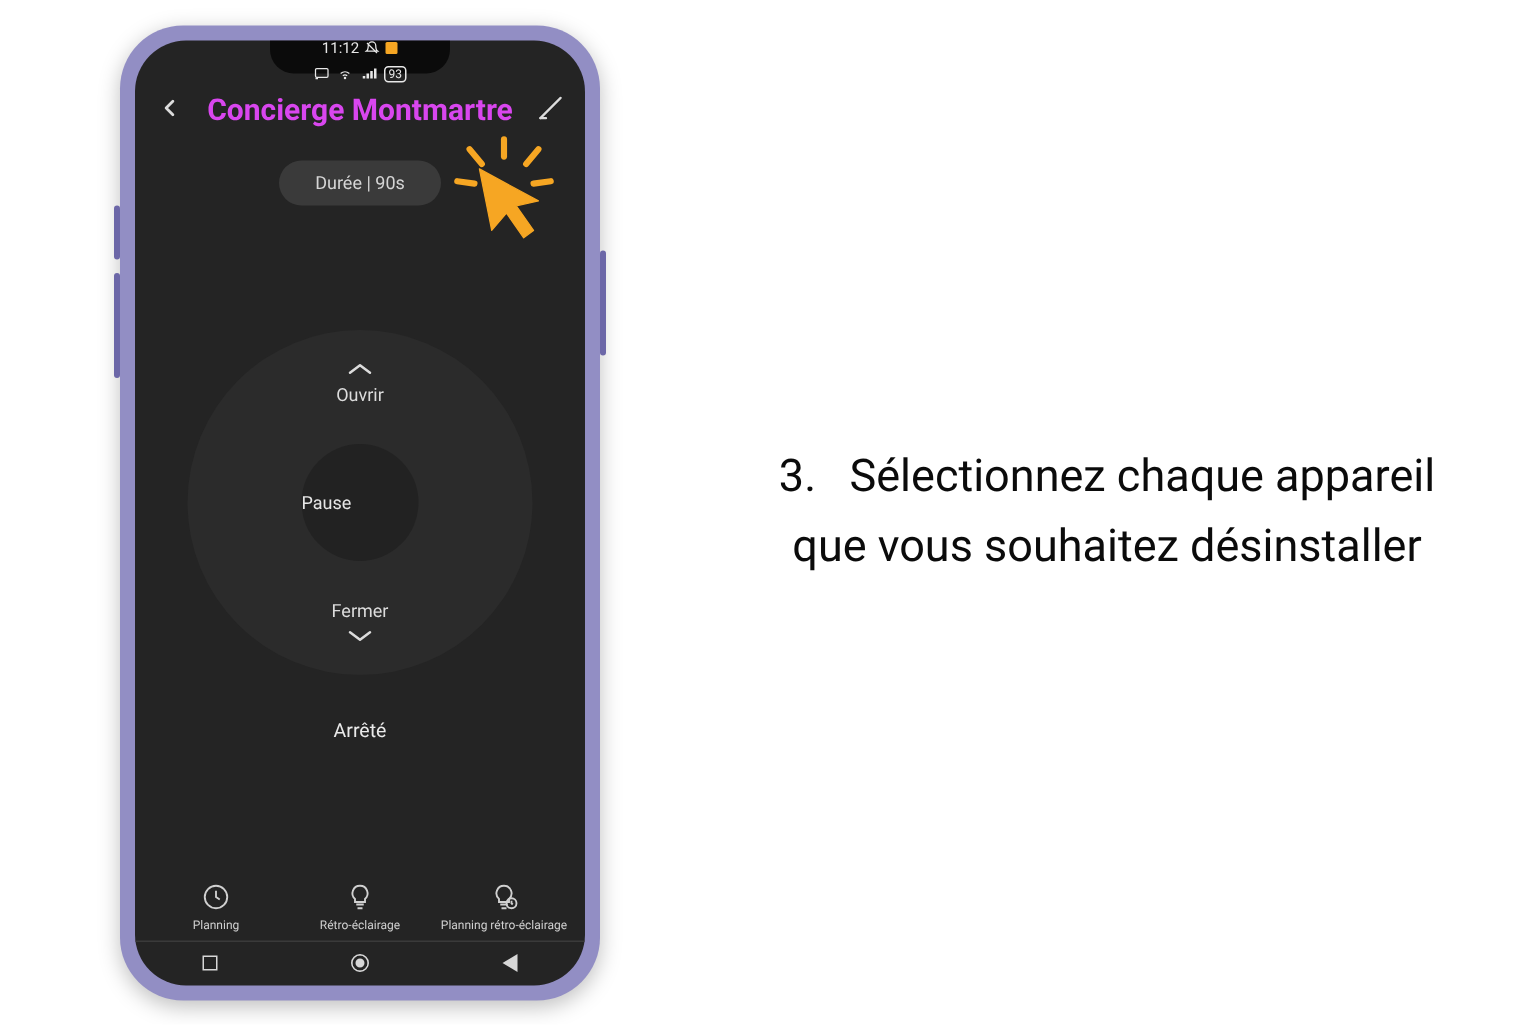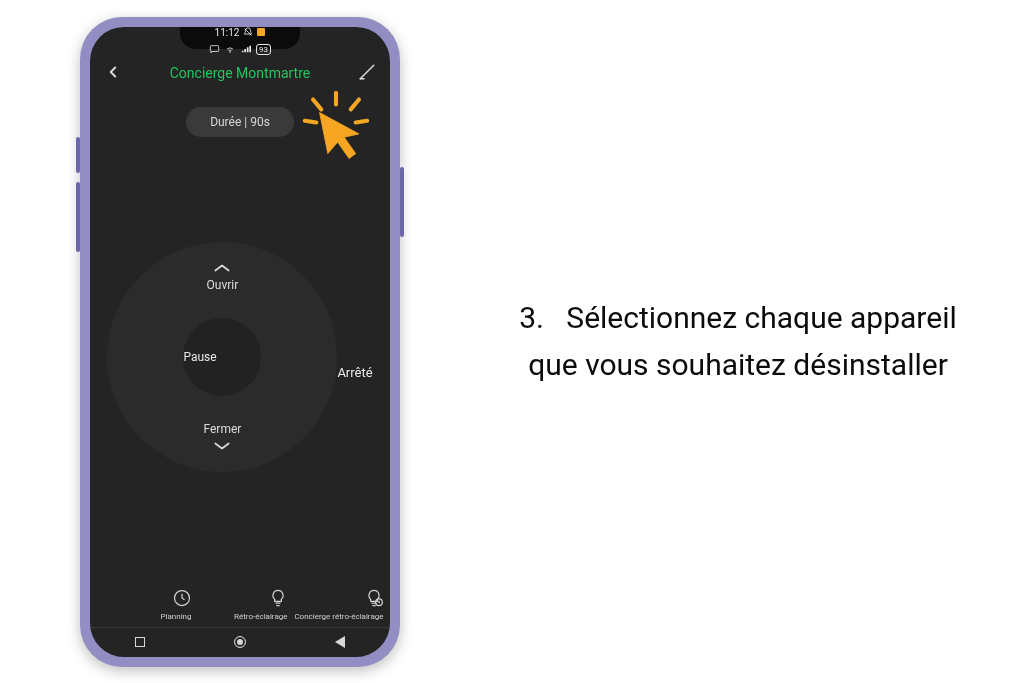--- a/index.html
+++ b/index.html
@@ -107,42 +107,43 @@
     justify-content:center;
     position:relative;
   }
   .header .back{
     position:absolute; left:14px; top:8px;
   }
   .header .edit{
     position:absolute; right:14px; top:8px;
   }
   .header-title{
-    font-size:14px;
-    font-weight:400;
-    color:#22c55e;
+    font-size:20px;
+    font-weight:700;
+    color:#d946ef;
   }
 
   
   .chip-row{
     display:flex; justify-content:center;
     margin-top:16px;
   }
   .chip{
     background:#3a3a3a;
     color:#d5d5d5;
     font-size:12px;
     padding:8px 24px;
     border-radius:16px;
   }
 
   
   .dial-wrap{
     flex:1;
     display:flex;
+    flex-direction:column;
     align-items:center;
     justify-content:center;
     position:relative;
   }
   .dial{
     width:230px;
     height:230px;
     border-radius:50%;
     background:#2b2b2b;
     display:flex;
@@ -169,21 +170,21 @@
     color:#eaeaea;
   }
 
   
   .bottom-row{
     display:flex;
     justify-content:space-around;
     padding:10px 6px 6px;
   }
   .bottom-item{
-    display:flex; flex-direction:column; align-items:flex-end;
+    display:flex; flex-direction:column; align-items:center;
     gap:4px;
     font-size:8px;
     color:#d0d0d0;
     width:33%;
     text-align:center;
   }
   .bottom-item svg{width:20px;height:20px;}
 
   
   .android-nav{
@@ -307,21 +308,21 @@
               </svg>
             <span>Rétro-éclairage</span>
           </div>
           <div class="bottom-item">
             <svg viewBox="0 0 24 24" fill="none" stroke="#d0d0d0" stroke-width="1.5">
                 <path d="M9 18h6M10 21h4"></path>
                 <path d="M12 3a6 6 0 0 0-4 10.5V16h8v-2.5A6 6 0 0 0 12 3z"></path>
                 <circle cx="18" cy="17" r="4"></circle>
                 <path d="M18 15v2l1 1"></path>
               </svg>
-            <span>Concierge rétro-éclairage</span>
+            <span>Planning rétro-éclairage</span>
           </div>
         </div>
 
         <div class="android-nav">
           <div class="sq"></div>
           <div class="circ"></div>
           <div class="tri"></div>
         </div>
       </div>
     </div>

